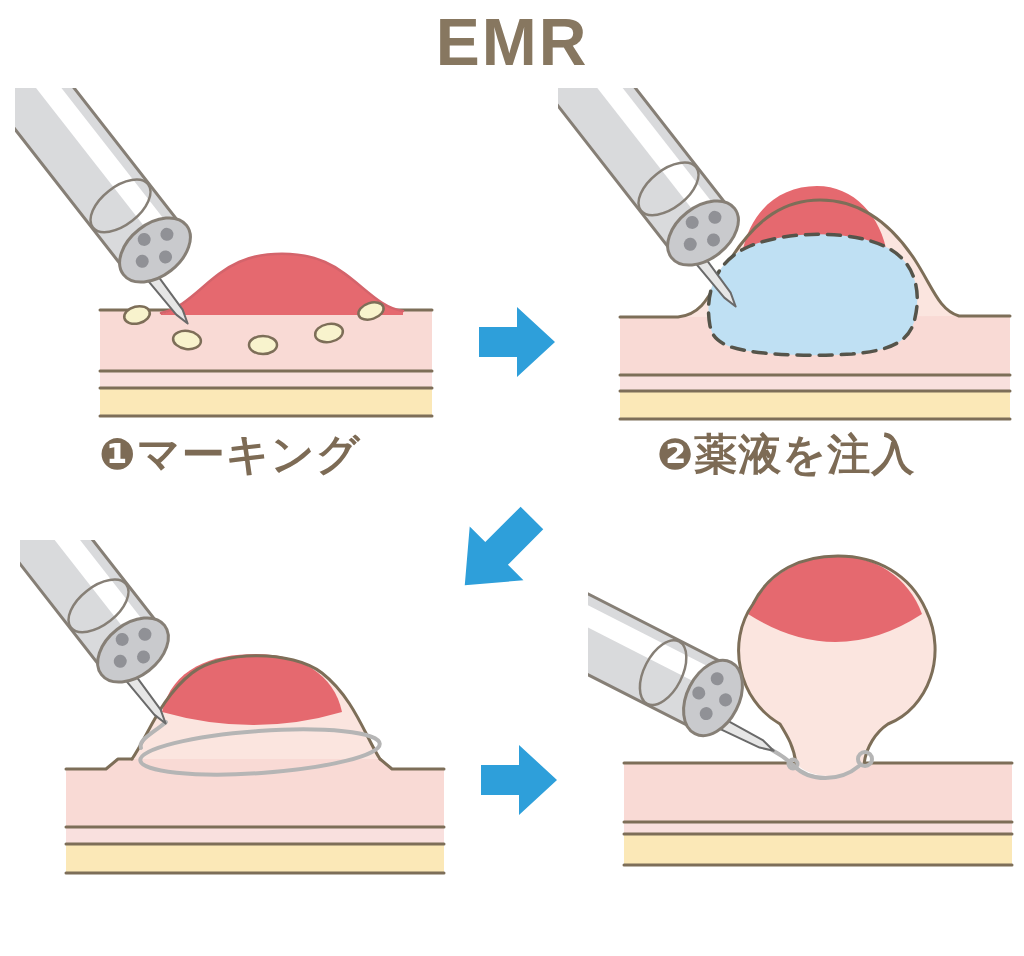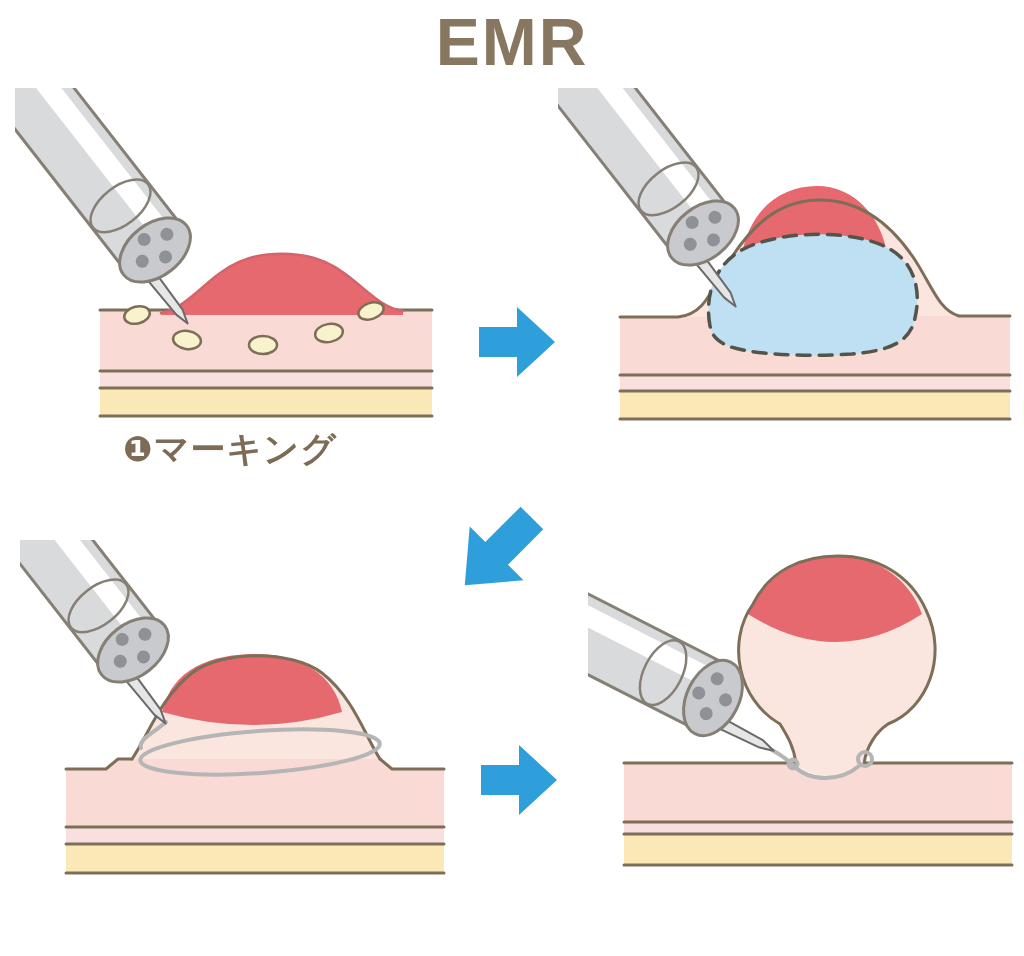--- a/index.html
+++ b/index.html
@@ -7,21 +7,21 @@
     position:relative;width:1024px;height:956px;
     background:var(--background,#fff);overflow:hidden;
     font-family:"Liberation Sans","DejaVu Sans",sans-serif;
   }
   .figure-title{
     position:absolute;top:4px;left:0;width:100%;text-align:center;
     font-size:66px;font-weight:bold;color:var(--title-brown,#877760);
     letter-spacing:2px;
   }
   .step-label{
-    position:absolute;text-align:center;font-weight:bold;font-size:35px;
+    position:absolute;text-align:center;font-weight:bold;font-size:43px;
     color:var(--label-brown,#7d6b55);letter-spacing:1px;white-space:nowrap;
   }
   .panel,.arrow-svg{position:absolute;}
   
   .mucosa{fill:var(--mucosa-pink);}
   .submucosa{fill:var(--submucosa-pink);}
   .muscle{fill:var(--muscle-cream);}
   .lesion{fill:var(--lesion-pink);}
   .red{fill:var(--polyp-red);}
   .redline{fill:none;stroke:var(--polyp-stroke);stroke-width:2.5;stroke-linecap:round;}
@@ -144,14 +144,15 @@
     <polygon points="0,25 38,25 38,5 76,40 38,75 38,55 0,55" class="arrow"></polygon>
   </svg>
   <svg class="arrow-svg" style="left:448px;top:500px" width="100" height="104" viewBox="0 0 100 104">
     <polygon points="2,36 52,36 52,14 97,52 52,90 52,68 2,68" transform="rotate(135 50 52)" class="arrow"></polygon>
   </svg>
   <svg class="arrow-svg" style="left:481px;top:740px" width="78" height="80" viewBox="0 0 78 80">
     <polygon points="0,25 38,25 38,5 76,40 38,75 38,55 0,55" class="arrow"></polygon>
   </svg>
 
   <div class="step-label" style="left:15px;top:426px;width:430px">❶マーキング</div>
+  <div class="step-label" style="left:558px;top:426px;width:456px">❷薬液を注入</div>
 
 </div>
 
 </body></html>

